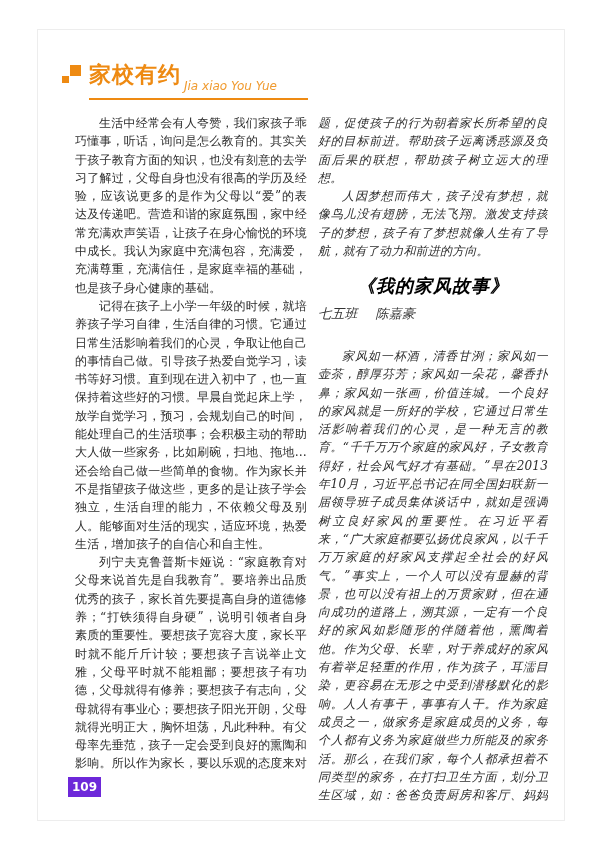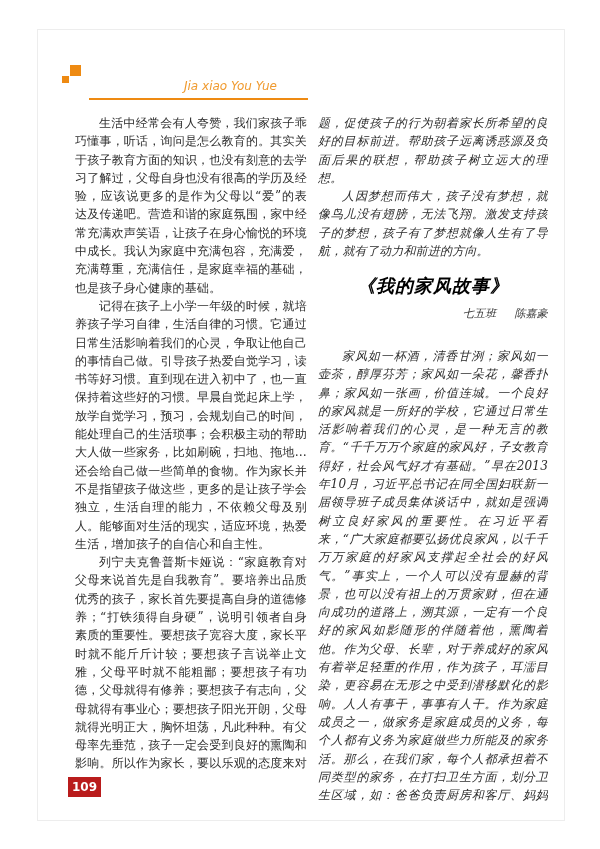--- a/index.html
+++ b/index.html
@@ -38,44 +38,45 @@
   .col p.no-indent{text-indent:0;}
   .left-col{left:75px;height:655px;overflow:hidden;}
   .right-col{left:318px;width:230px;height:690px;overflow:hidden;font-style:italic;}
   
   .article-title{
     text-indent:0 !important;text-align:center;
     font-size:18px;font-weight:bold;letter-spacing:1px;
     margin:17px 0 0 0 !important;color:#000000;
   }
   .byline{
-    text-indent:0 !important;text-align:right;
-    font-size:11px;margin:9px 0 0 0 !important;color:#333;
+    text-indent:0 !important;text-align:left;
+    font-size:13px;margin:9px 0 0 0 !important;color:#333;
   }
   .byline .byline-gap{display:inline-block;width:18px;}
   .article-body{margin-top:24px !important;}
   
   .page-number{
     position:absolute;left:68px;top:777px;min-width:17px;height:16px;
-    background:#b91c1c;color:#ffffff;
+    background:#6d28d9;color:#ffffff;
     font-family:"DejaVu Sans","Liberation Sans",sans-serif;
     font-size:12px;font-weight:bold;line-height:16px;
     padding:2px 4px 2px 4px;text-align:center;
   }
 </style>
 </head>
 <body>
 
 <div class="page-frame"></div>
 
 <div class="header">
   <span class="logo">
     <i class="sq-big"></i>
     <i class="sq-small"></i>
   </span>
+  <span class="header-title">家校有约</span>
   <span class="header-pinyin">Jia xiao You Yue</span>
   <div class="header-rule"></div>
 </div>
 
 <div class="col left-col">
   <p>生活中经常会有人夸赞，我们家孩子乖巧懂事，听话，询问是怎么教育的。其实关于孩子教育方面的知识，也没有刻意的去学习了解过，父母自身也没有很高的学历及经验，应该说更多的是作为父母以“爱”的表达及传递吧。营造和谐的家庭氛围，家中经常充满欢声笑语，让孩子在身心愉悦的环境中成长。我认为家庭中充满包容，充满爱，充满尊重，充满信任，是家庭幸福的基础，也是孩子身心健康的基础。</p>
   <p>记得在孩子上小学一年级的时候，就培养孩子学习自律，生活自律的习惯。它通过日常生活影响着我们的心灵，争取让他自己的事情自己做。引导孩子热爱自觉学习，读书等好习惯。直到现在进入初中了，也一直保持着这些好的习惯。早晨自觉起床上学，放学自觉学习，预习，会规划自己的时间，能处理自己的生活琐事；会积极主动的帮助大人做一些家务，比如刷碗，扫地、拖地…还会给自己做一些简单的食物。作为家长并不是指望孩子做这些，更多的是让孩子学会独立，生活自理的能力，不依赖父母及别人。能够面对生活的现实，适应环境，热爱生活，增加孩子的自信心和自主性。</p>
   <p>列宁夫克鲁普斯卡娅说：“家庭教育对父母来说首先是自我教育”。要培养出品质优秀的孩子，家长首先要提高自身的道德修养；“打铁须得自身硬”，说明引领者自身素质的重要性。要想孩子宽容大度，家长平时就不能斤斤计较；要想孩子言说举止文雅，父母平时就不能粗鄙；要想孩子有功德，父母就得有修养；要想孩子有志向，父母就得有事业心；要想孩子阳光开朗，父母就得光明正大，胸怀坦荡，凡此种种。有父母率先垂范，孩子一定会受到良好的熏陶和影响。所以作为家长，要以乐观的态度来对待现实，不断的充实自己的生活，有明确的努力方向，通过学习来提高自己的学识与才能，增强生活的信心。家长有不良情绪时，要学会恰当地宣泄或转念，消除不良情绪的干扰，保持良好的心境，用乐观自信的言行影响孩子。</p>
 
 </div>

